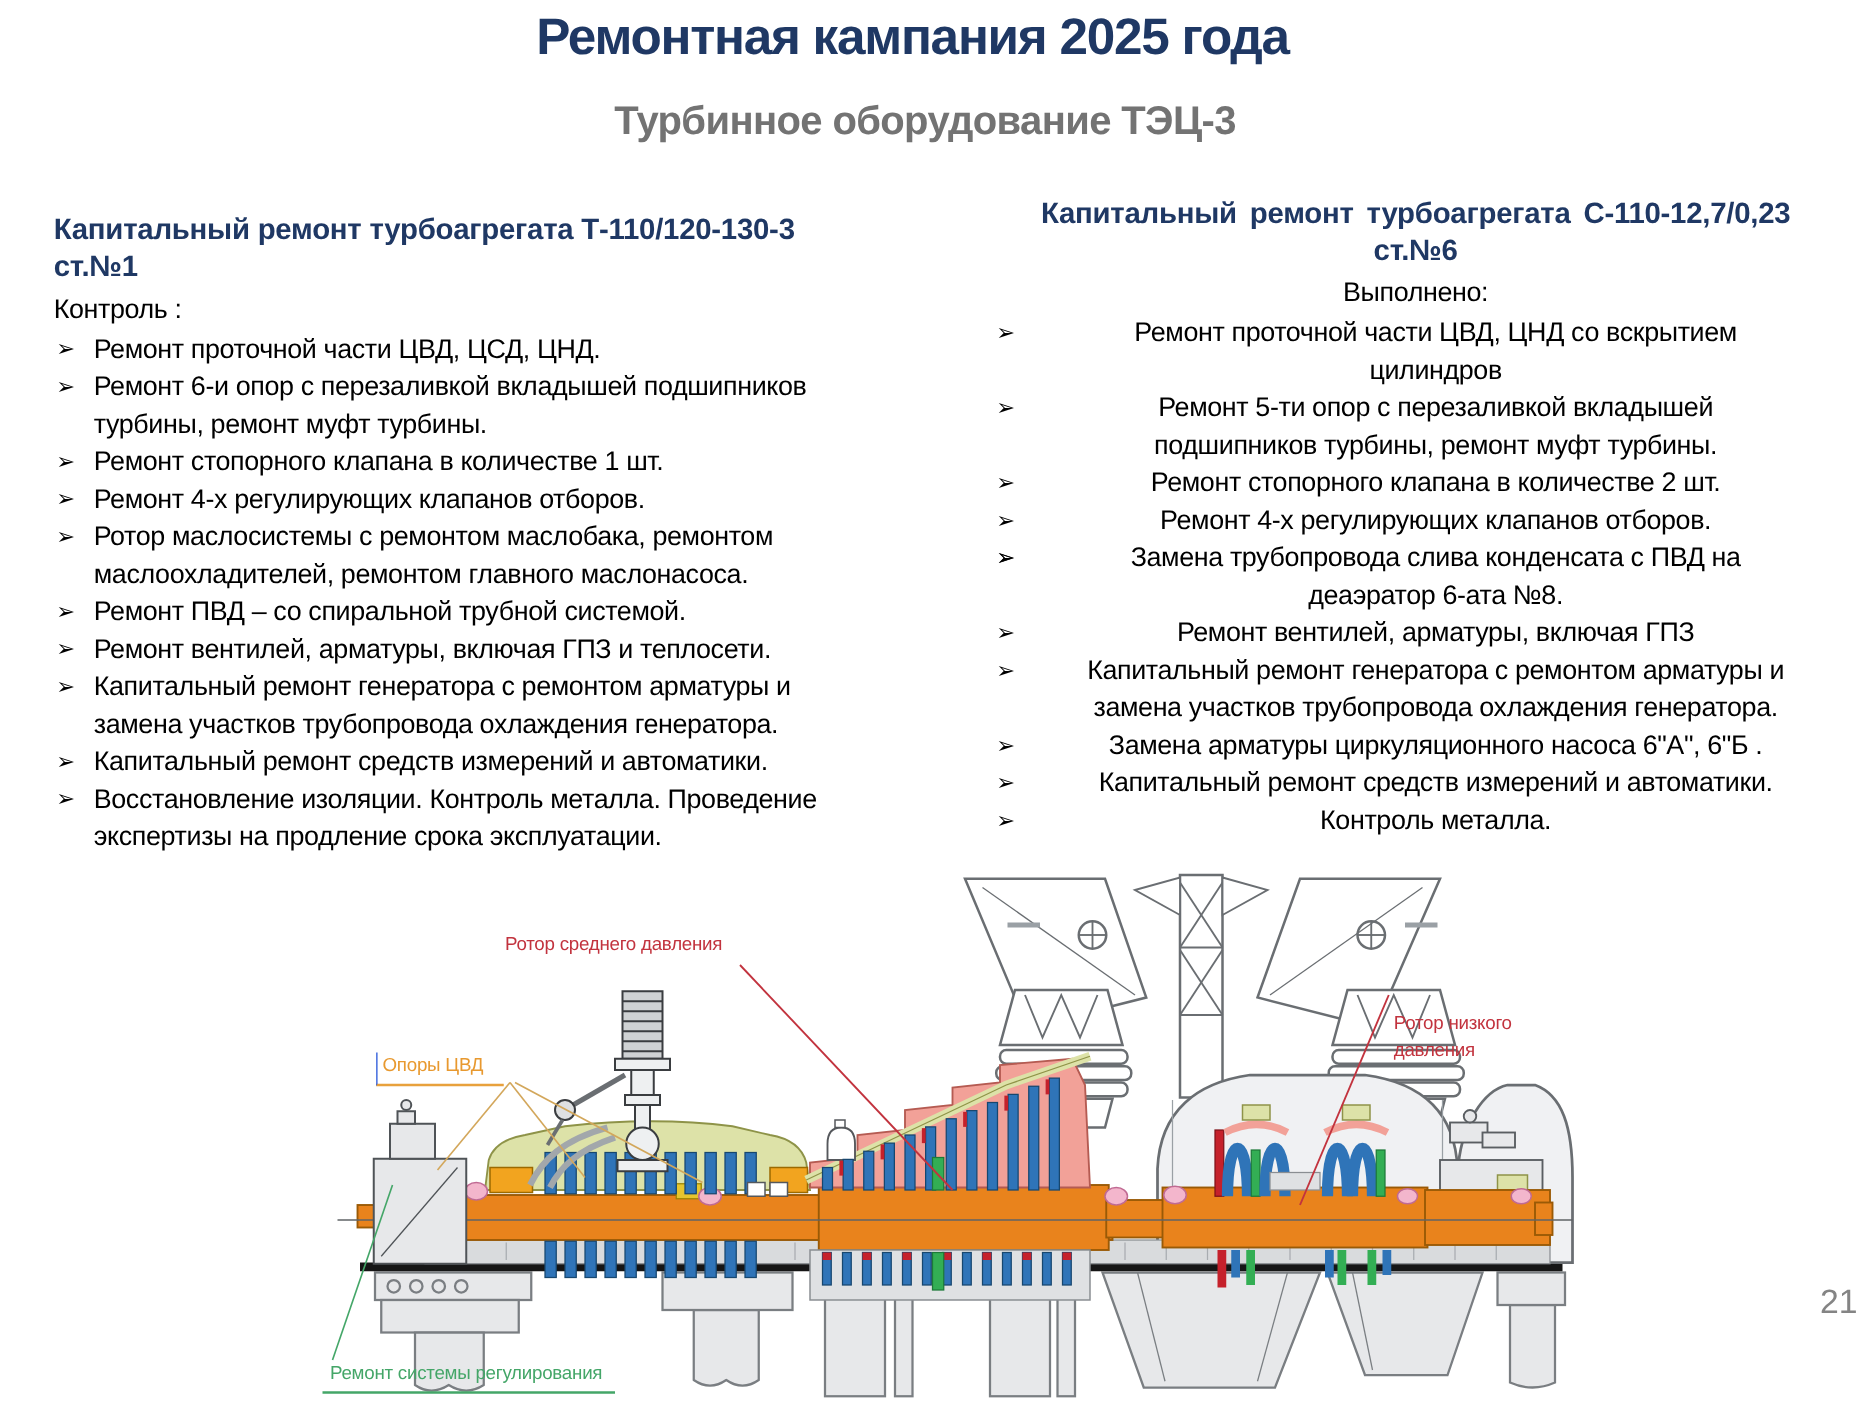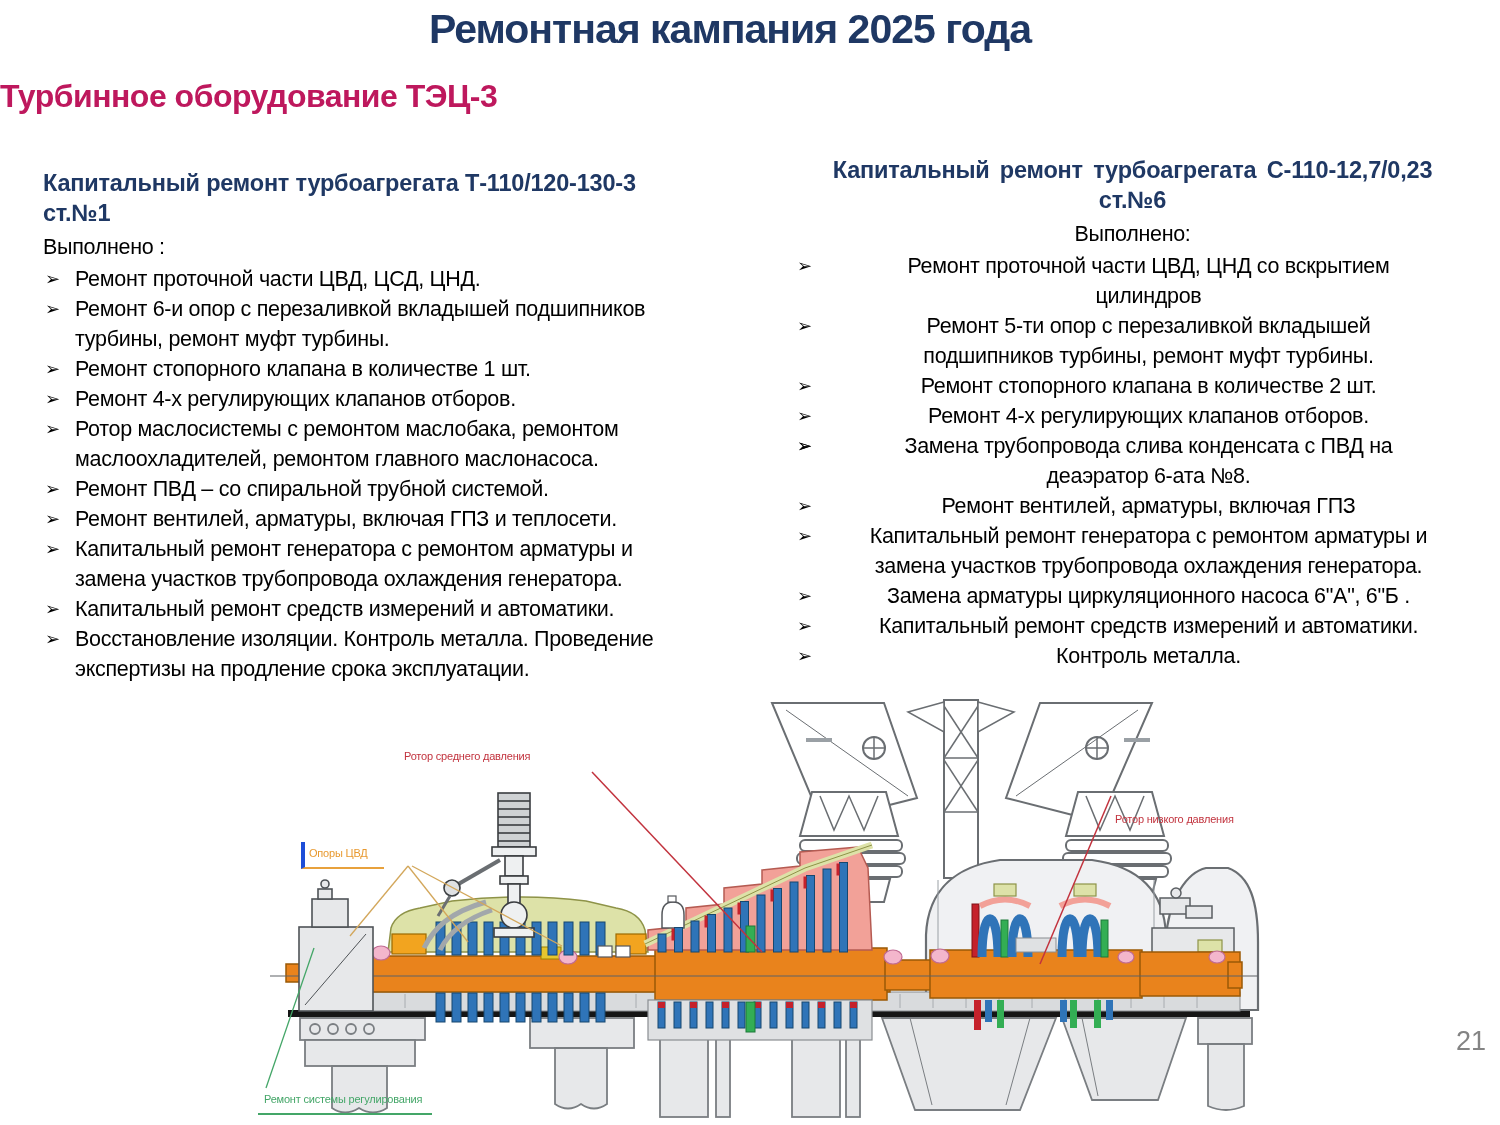--- a/index.html
+++ b/index.html
@@ -5,65 +5,65 @@
   html,body{margin:0;padding:0;background:#888;}
   .slide{
     position:relative;width:1500px;height:1125px;background:#ffffff;overflow:hidden;
     font-family:"Liberation Sans","DejaVu Sans",sans-serif;margin:0 auto;
   }
   .title{
     position:absolute;top:6px;left:0;width:1460px;text-align:center;
     font-size:41px;font-weight:bold;color:#1F3864;letter-spacing:-1px;
   }
   .subtitle{
-    position:absolute;top:78px;left:0;width:1480px;text-align:left;
-    font-size:32px;font-weight:bold;color:#be185d;letter-spacing:-0.5px;
+    position:absolute;top:78px;left:0;width:1480px;text-align:center;
+    font-size:32px;font-weight:bold;color:#737373;letter-spacing:-0.5px;
   }
   .col{position:absolute;}
   .col-left{left:43px;top:168px;width:700px;}
   .col-right{left:795px;top:155px;width:675px;text-align:center;}
   .col-heading{
     font-size:23.5px;font-weight:bold;color:#1F3864;line-height:30px;
     white-space:pre-line;letter-spacing:-0.2px;margin:0 0 4px 0;
   }
   .col-right .col-heading{word-spacing:4px;}
   .status{font-size:21.5px;color:#000;line-height:30px;margin:2px 0 0 0;letter-spacing:-0.3px;}
   ul.items{list-style:none;margin:2px 0 0 0;padding:0;}
   ul.items li{
     position:relative;padding-left:32px;font-size:21.5px;line-height:30px;
     color:#000;letter-spacing:-0.3px;
   }
   ul.items .blt{position:absolute;left:2px;top:0;font-size:18px;color:#000;}
   ul.items .itxt{white-space:pre-line;}
   .diagram{position:absolute;left:0;top:0;width:1500px;height:1125px;}
-  .dlabel{position:absolute;font-size:11px;line-height:22px;letter-spacing:-0.2px;}
+  .dlabel{position:absolute;font-size:15px;line-height:22px;letter-spacing:-0.2px;}
   .lbl-ip{left:404px;top:745px;color:#C2333E;}
   .lbl-lp{left:1115px;top:768px;width:122px;color:#C2333E;margin-top:40px;}
   .lbl-hp{
     left:301px;top:842px;color:#E8992F;padding:0 16px 3px 4px;
-    border-bottom:2px solid #E8A13C;border-left:4px solid #1d4ed8;
+    border-bottom:2px solid #E8A13C;border-left:1px solid #1d4ed8;
   }
   .lbl-reg{
     left:258px;top:1088px;color:#44A668;padding:0 10px 3px 6px;
     border-bottom:2px solid #44A668;
   }
   .pagenum{position:absolute;right:14px;top:1026px;font-size:27px;color:#848484;}
 </style>
 </head>
 <body>
 
 <div class="slide">
 
   <div class="title">Ремонтная кампания 2025 года</div>
   <div class="subtitle">Турбинное оборудование ТЭЦ-3</div>
 
   <section class="col col-left">
     <h2 class="col-heading">Капитальный ремонт турбоагрегата Т-110/120-130-3
 ст.№1</h2>
-    <div class="status">Выполнено :</div>
+    <div class="status">Контроль :</div>
     <ul class="items">
         <li><span class="blt">➢</span><span class="itxt">Ремонт проточной части ЦВД, ЦСД, ЦНД.</span></li>
         <li><span class="blt">➢</span><span class="itxt">Ремонт 6-и опор с перезаливкой вкладышей подшипников
 турбины,  ремонт муфт турбины.</span></li>
         <li><span class="blt">➢</span><span class="itxt">Ремонт стопорного клапана в количестве 1 шт.</span></li>
         <li><span class="blt">➢</span><span class="itxt">Ремонт 4-х регулирующих клапанов отборов.</span></li>
         <li><span class="blt">➢</span><span class="itxt">Ротор маслосистемы с ремонтом маслобака, ремонтом
 маслоохладителей, ремонтом главного маслонасоса.</span></li>
         <li><span class="blt">➢</span><span class="itxt">Ремонт ПВД – со спиральной трубной системой.</span></li>
         <li><span class="blt">➢</span><span class="itxt">Ремонт вентилей, арматуры, включая ГПЗ и теплосети.</span></li>

